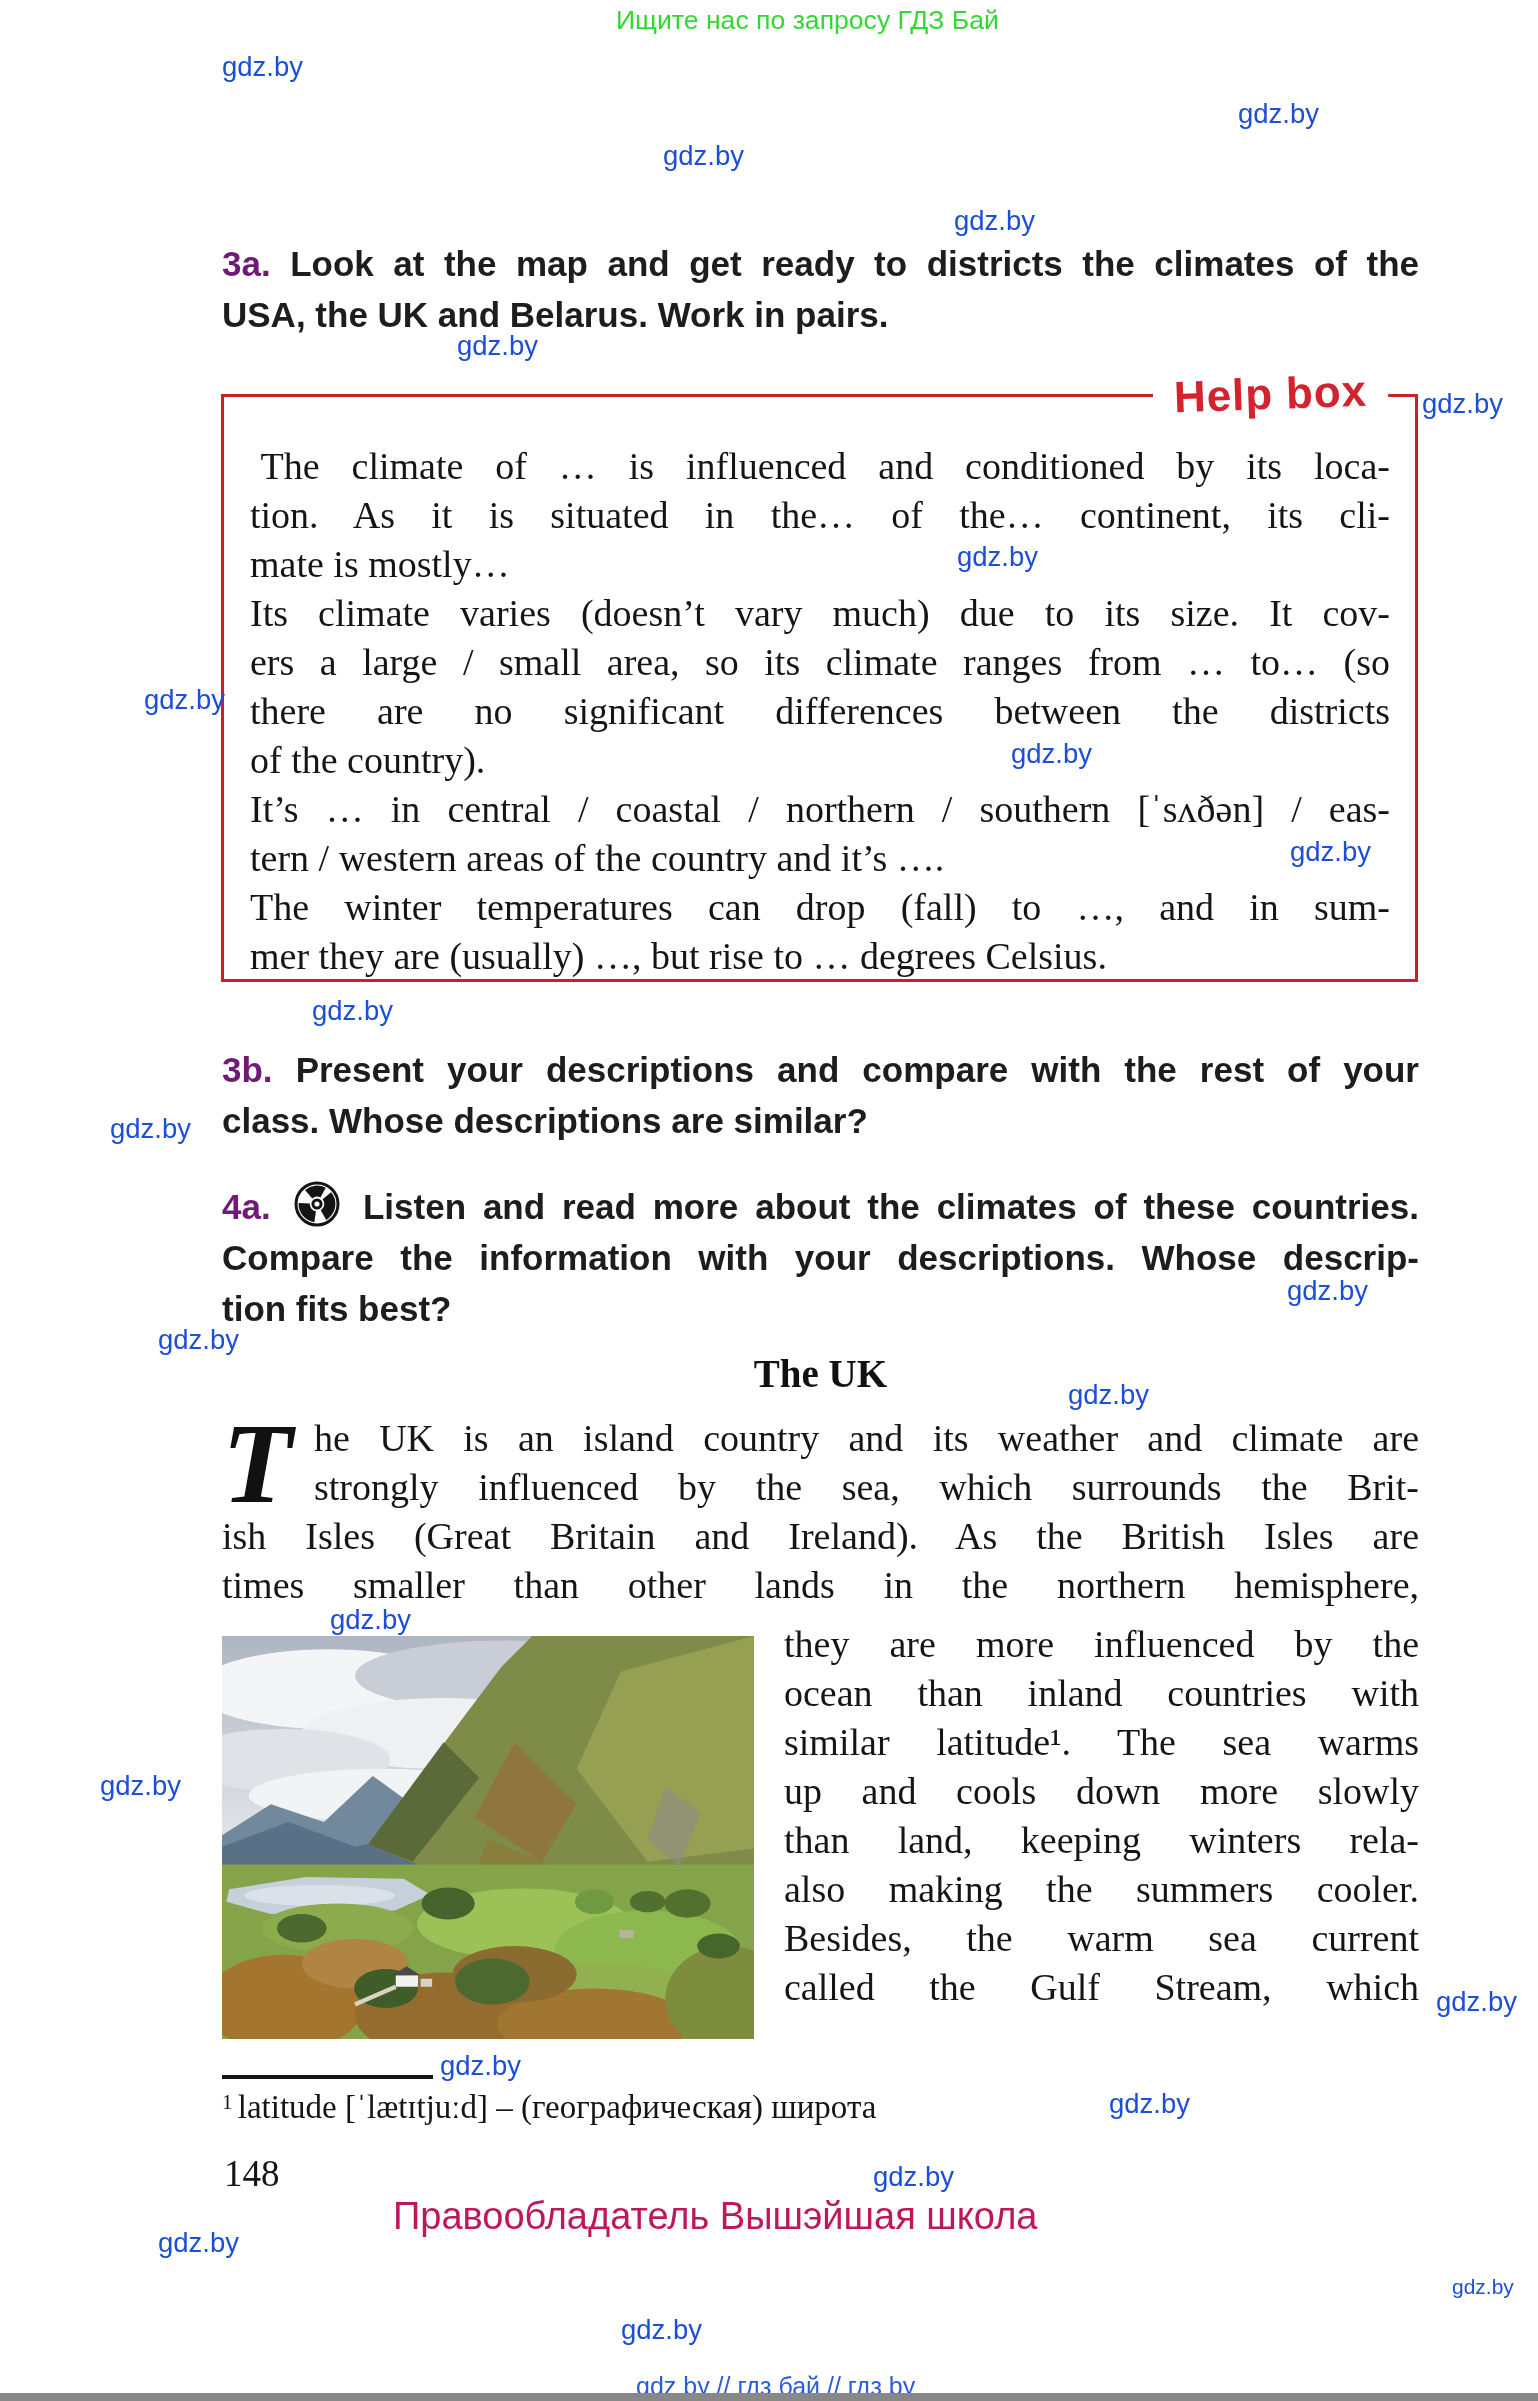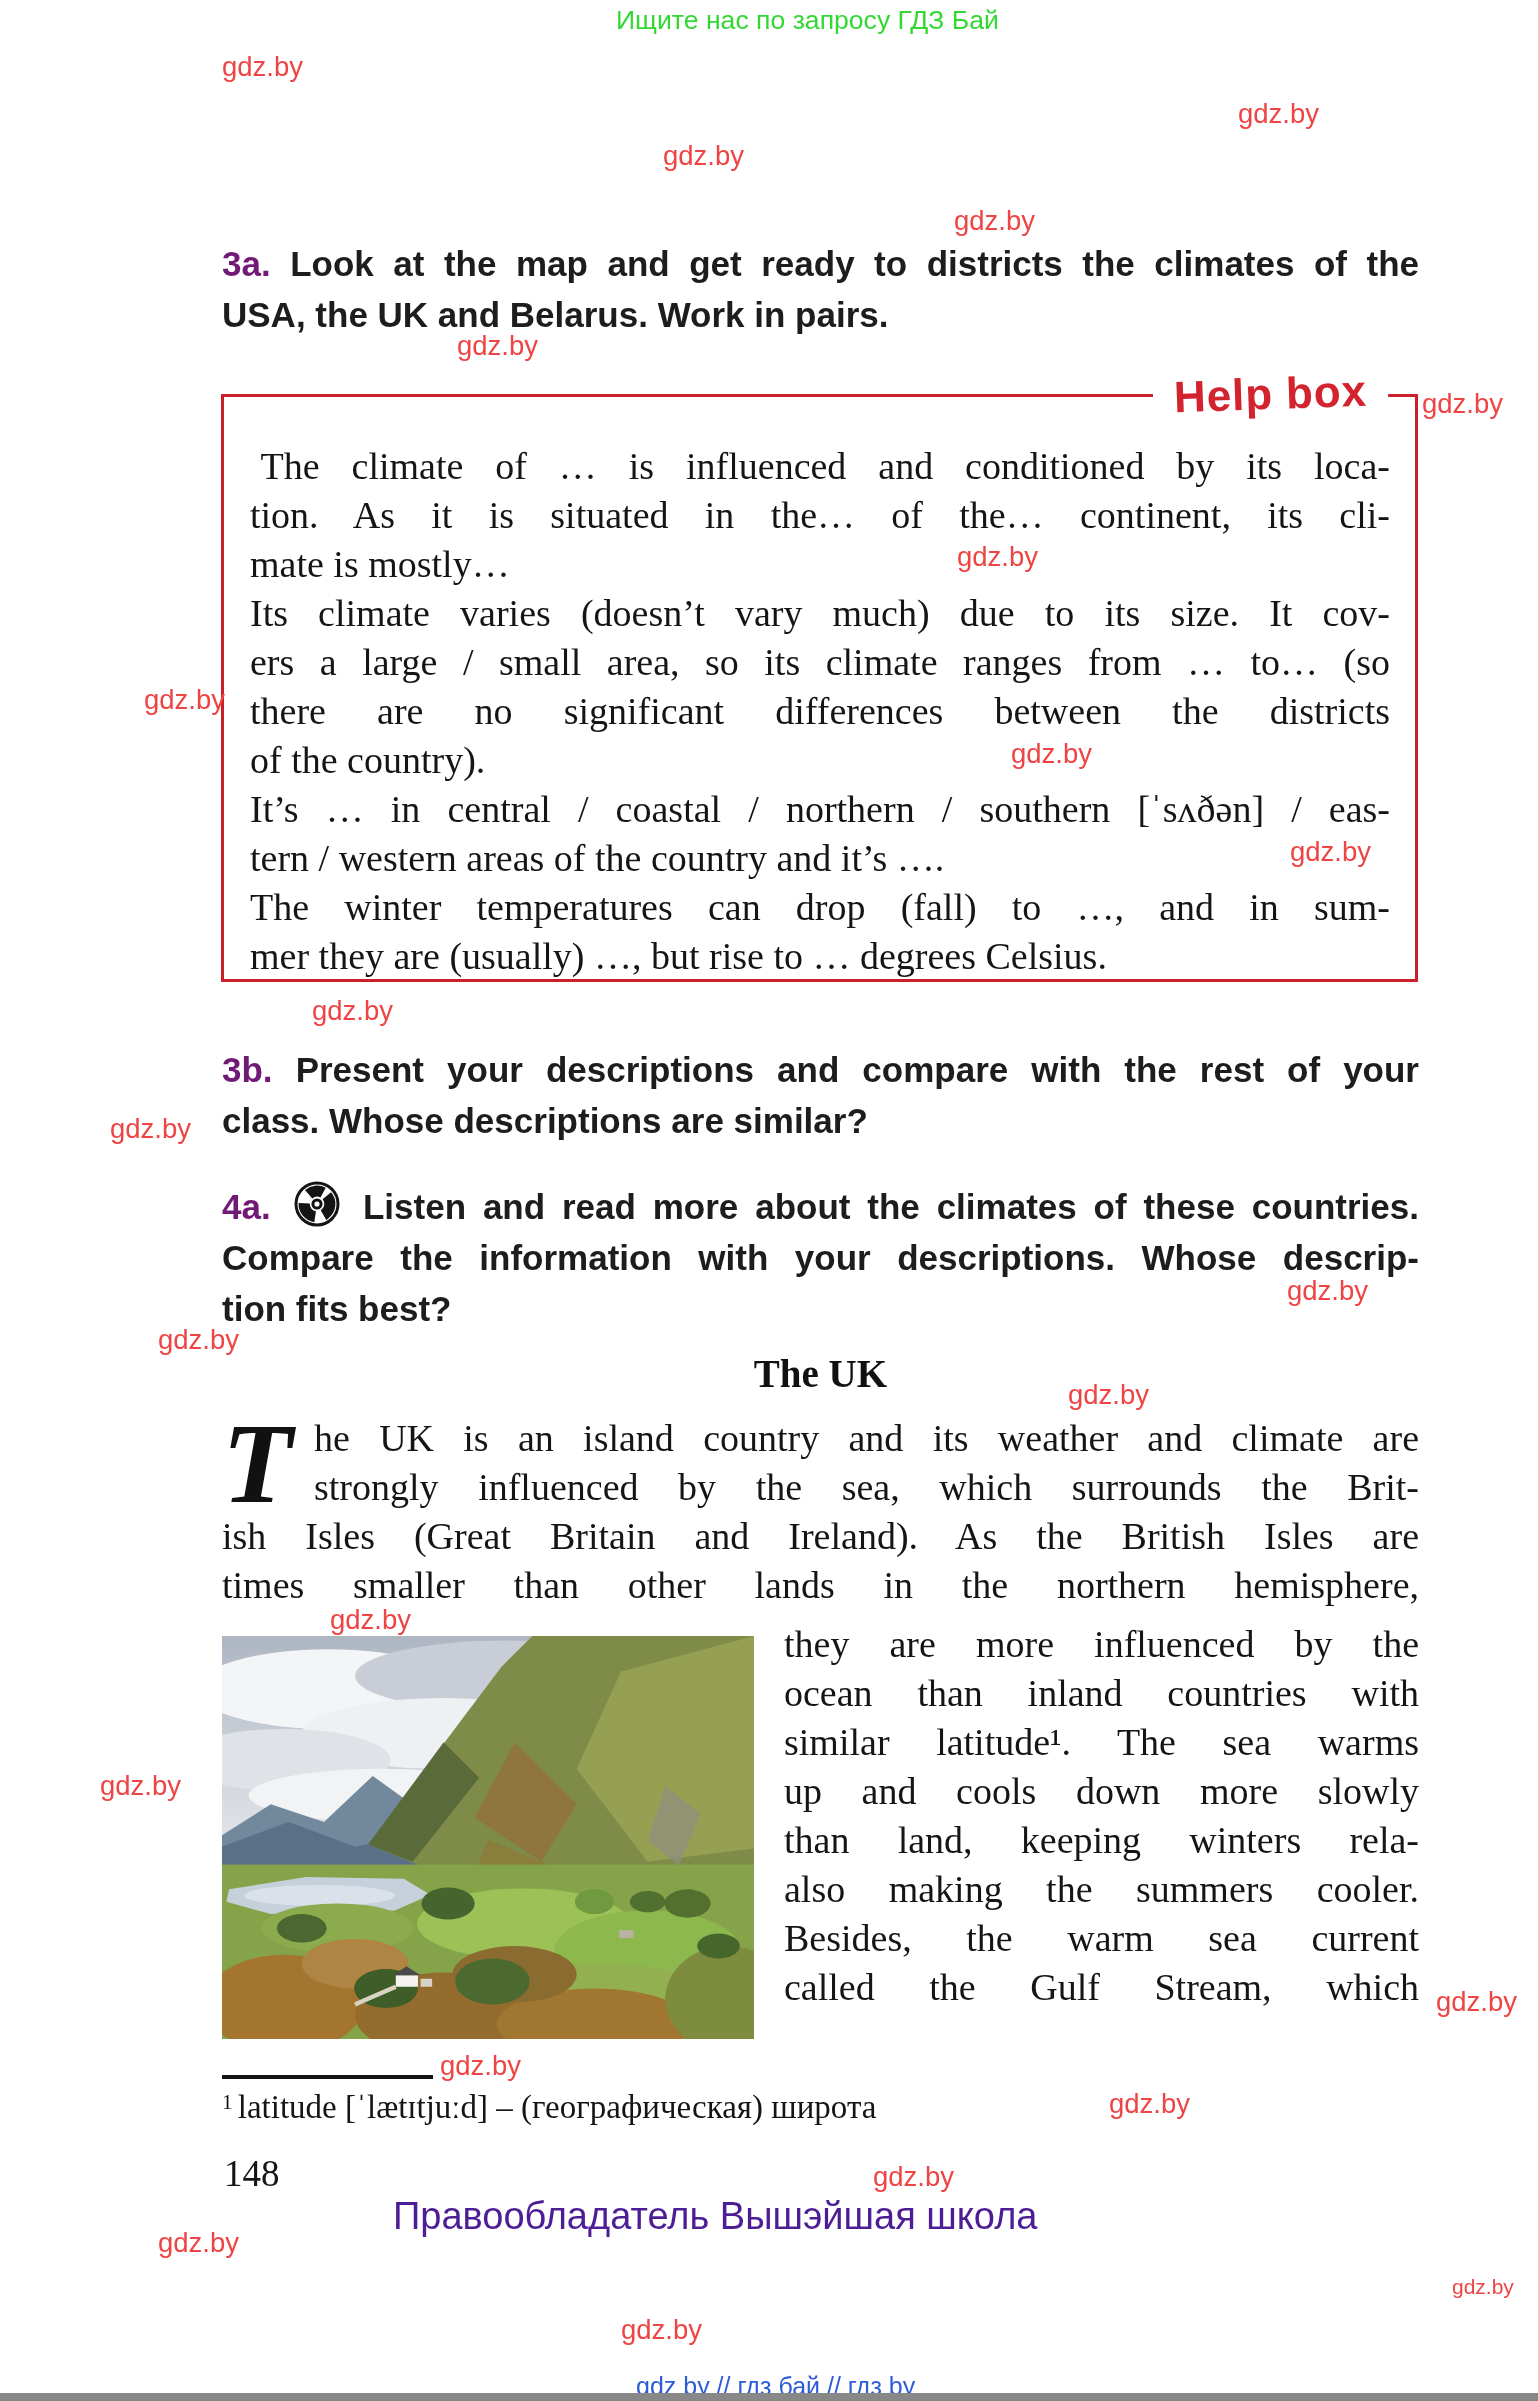--- a/index.html
+++ b/index.html
@@ -1,20 +1,20 @@
 <!DOCTYPE html>
 <html style="font-size:14px"><head>
 <meta charset="utf-8">
 <style>
   html,body{margin:0;padding:0;background:#888;}
   .page{position:relative;width:1539px;height:2393px;background:#ffffff;overflow:hidden;
         font-family:"Liberation Sans",sans-serif;color:#1a1a1a;}
   .banner{position:absolute;left:616px;top:5.3px;font:400 26.6px "Liberation Sans",sans-serif;
           color:#33d833;white-space:nowrap;}
-  .wm{position:absolute;font:400 27.5px "Liberation Sans",sans-serif;color:#ef4444;white-space:nowrap;}
+  .wm{position:absolute;font:400 27.5px "Liberation Sans",sans-serif;color:#1d4ed8;white-space:nowrap;}
   .wm.sm{font-size:21px;}
   
   .task{position:absolute;left:222px;width:1197px;}
   .tline{font:700 35px/51px "Liberation Sans",sans-serif;color:#1d1d1d;}
   .jl{text-align:justify;text-align-last:justify;}
   .lbl{color:#701a75;}
   
   .helpbox{position:absolute;left:221px;top:394px;width:1191px;height:582px;
            border:3.5px solid #c9202c;background:#fff;}
   .hb-title{position:absolute;top:-32px;right:26.6px;background:#ffffff;padding:0 21px;
@@ -32,21 +32,21 @@
   .bline{font:400 38px/49px "Liberation Serif",serif;color:#151515;}
   .p2 .bline{line-height:49px;}
   .bline.pad{padding-left:92px;}
   .photo{position:absolute;left:222px;top:1636px;width:532px;height:403px;}
   
   .fn-rule{position:absolute;left:222px;top:2075px;width:211px;height:3.5px;background:#141414;}
   .footnote{position:absolute;left:222px;top:2089px;font:400 33px "Liberation Serif",serif;color:#151515;}
   .footnote b{font-weight:400;}
   .fn-sup{font-size:21px;vertical-align:8.9px;margin-right:5.3px;}
   .pagenum{position:absolute;left:224px;top:2152px;font:400 37px "Liberation Serif",serif;color:#151515;}
-  .copyright{position:absolute;left:393px;top:2195px;font:400 38px "Liberation Sans",sans-serif;color:#4c1d95;}
+  .copyright{position:absolute;left:393px;top:2195px;font:400 38px "Liberation Sans",sans-serif;color:#be185d;}
   .footer-links{position:absolute;left:636px;top:2372px;font:400 25px "Liberation Sans",sans-serif;color:#2d5cd8;}
   .cdicon{display:inline-block;width:48px;height:48px;vertical-align:-8.9px;margin:0 5.3px;}
 </style>
 </head>
 <body>
 
 <div class="page">
 
   <div class="banner">Ищите нас по запросу ГДЗ Бай</div>
 

